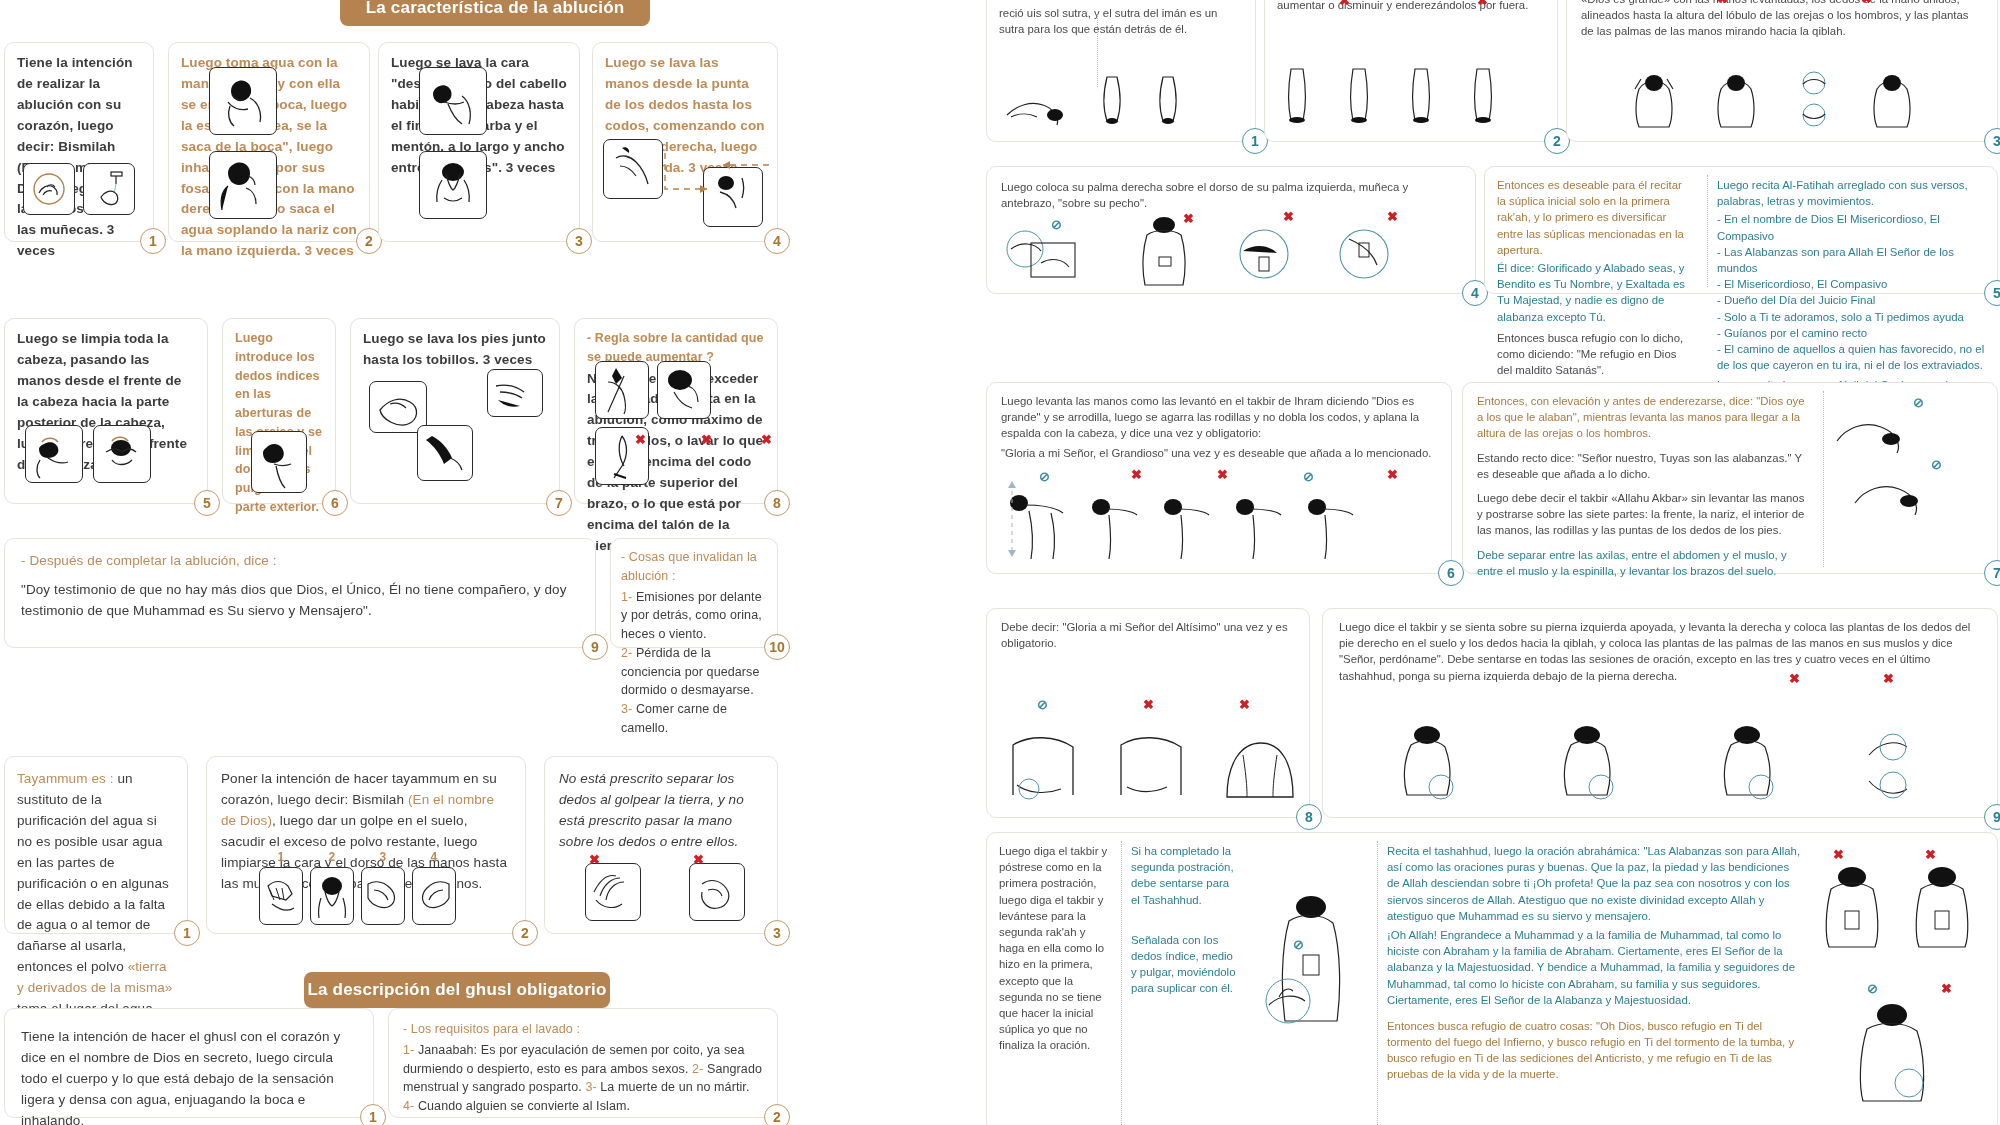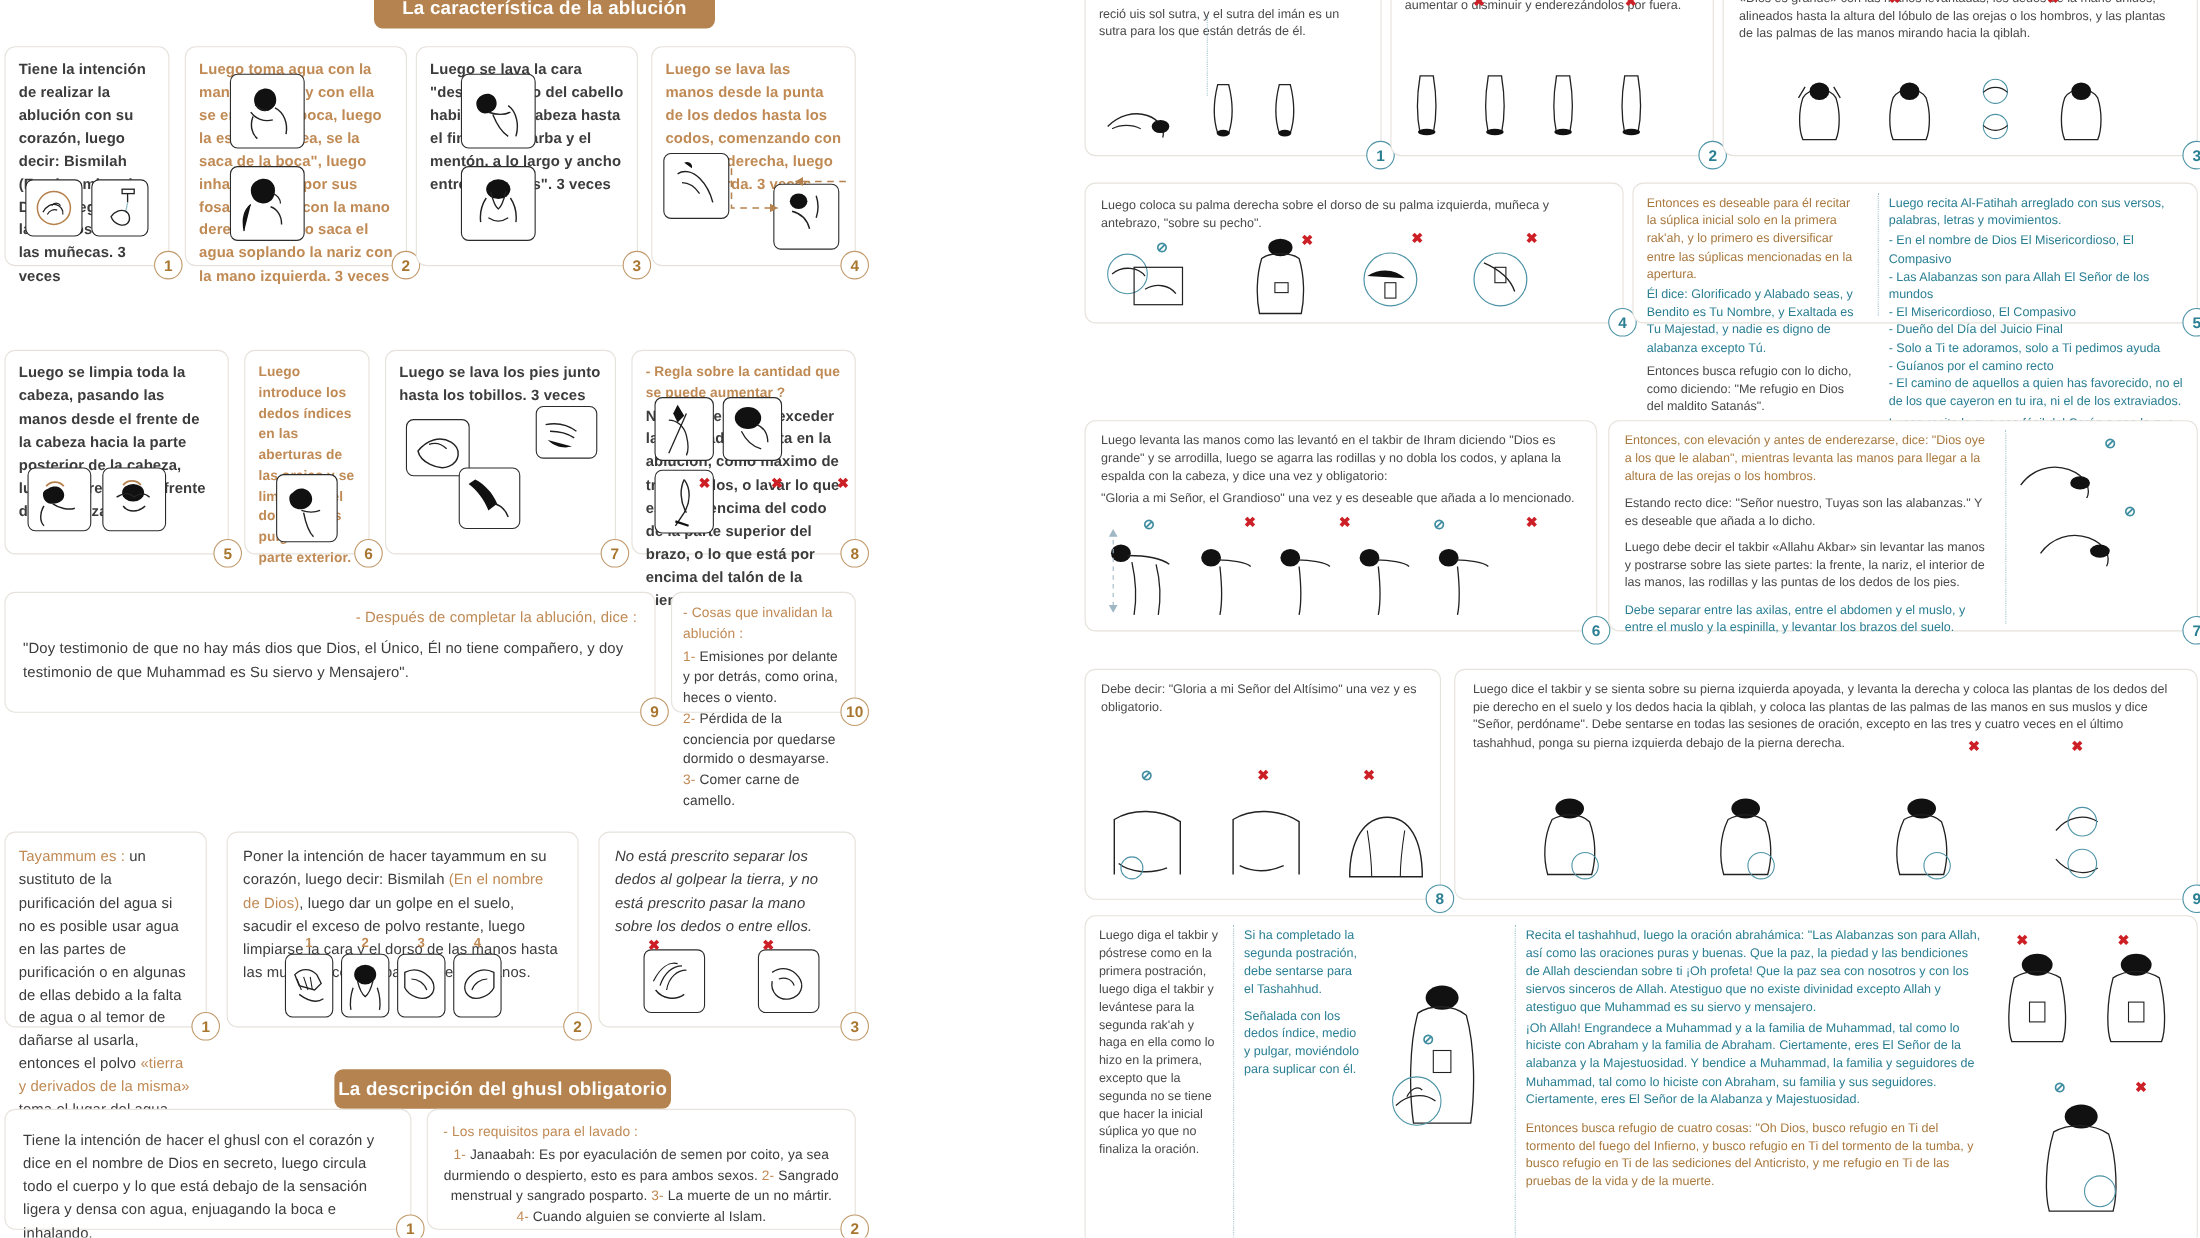--- a/index.html
+++ b/index.html
@@ -272,21 +272,21 @@
     <span class="mark x" style="left:60px;bottom:56px;">✖</span>
     <span class="mark x" style="left:126px;bottom:56px;">✖</span>
     <span class="mark x" style="left:186px;bottom:56px;">✖</span>
     <div class="num" style="right:-13px;bottom:-13px;">
       <span>8</span>
     </div>
   </div>
 
   <div class="card" style="left:4px;top:538px;width:592px;height:110px;">
     <div class="txt" style="padding:12px 16px;">
-      <p class="l-txt l-brown" style="font-weight:500;text-align:right;">-  Después de completar la ablución, dice :</p>
+      <p class="l-txt l-brown" style="font-weight:500;">-  Después de completar la ablución, dice :</p>
       <p class="l-txt" style="margin-top:8px;font-weight:500;">"Doy testimonio de que no hay más dios que Dios, el Único, Él no tiene compañero, y doy testimonio de que Muhammad es Su siervo y Mensajero".</p>
     </div>
     <div class="num" style="right:-13px;bottom:-13px;">
       <span>9</span>
     </div>
   </div>
 
   <div class="card" style="left:610px;top:538px;width:168px;height:110px;">
     <div class="txt" style="padding:9px 10px;">
       <p class="l-txt small l-brown" style="font-weight:500;">- Cosas que invalidan la ablución :</p>
@@ -398,21 +398,21 @@
       <p class="l-txt" style="font-weight:500;">Tiene la intención de hacer el ghusl con el corazón y dice en el nombre de Dios en secreto, luego circula todo el cuerpo y lo que está debajo de la sensación ligera y densa con agua, enjuagando la boca e inhalando.</p>
     </div>
     <div class="num" style="right:-13px;bottom:-13px;">
       <span>1</span>
     </div>
   </div>
 
   <div class="card" style="left:388px;top:1008px;width:390px;height:110px;">
     <div class="txt" style="padding:11px 14px;">
       <p class="l-txt small l-brown" style="font-weight:500;">- Los requisitos para el lavado :</p>
-      <p class="l-txt small" style="font-weight:500;margin-top:1px;text-align:center;">
+      <p class="l-txt small" style="font-weight:500;margin-top:1px;">
         <span class="l-brown">1-</span> <span>Janaabah: Es por eyaculación de semen por coito, ya sea durmiendo o despierto, esto es para ambos sexos.</span>
         <span class="l-brown">2-</span> <span>Sangrado menstrual y sangrado posparto.</span>
         <span class="l-brown">3-</span> <span>La muerte de un no mártir.</span>
         <span class="l-brown">4-</span> <span>Cuando alguien se convierte al Islam.</span>
       </p>
     </div>
     <div class="num" style="right:-13px;bottom:-13px;">
       <span>2</span>
     </div>
   </div>
@@ -774,21 +774,21 @@
   </div>
 
   <div class="card" style="left:986px;top:832px;width:1012px;height:300px;">
     <div style="display:flex;height:100%;">
       <div style="width:132px;padding:10px 8px 0 12px;">
         <p class="r-txt">Luego diga el takbir y póstrese como en la primera postración, luego diga el takbir y levántese para la segunda rak'ah y haga en ella como lo hizo en la primera, excepto que la segunda no se tiene que hacer la inicial  súplica yo que  no finaliza la oración.</p>
       </div>
       <div class="divider" style="left:134px;top:8px;height:284px;"></div>
       <div style="width:128px;padding:10px 8px 0 12px;">
         <p class="r-txt t">Si ha completado la segunda postración, debe sentarse para el Tashahhud.</p>
-        <p class="r-txt t" style="margin-top:8px;">Señalada con los dedos índice, medio y pulgar, moviéndolo para suplicar con él.</p>
+        <p class="r-txt t" style="margin-top:24px;">Señalada con los dedos índice, medio y pulgar, moviéndolo para suplicar con él.</p>
       </div>
       <div style="width:126px;position:relative;">
         <span class="fig" style="position:absolute;left:18px;top:52px;">
             <svg width="92" height="140" viewBox="0 0 92 140">
               <ellipse cx="46" cy="22" rx="15" ry="11" fill="#111"></ellipse>
               <path d="M24 36c12-8 32-8 44 2 8 28 8 70 4 98H20c-4-28-4-72 4-100z" fill="none" stroke="#222" stroke-width="1.2"></path>
               <rect x="38" y="70" width="16" height="20" fill="none" stroke="#222" stroke-width="1"></rect>
             </svg>
           </span>
         <span class="fig" style="position:absolute;left:4px;top:140px;">

